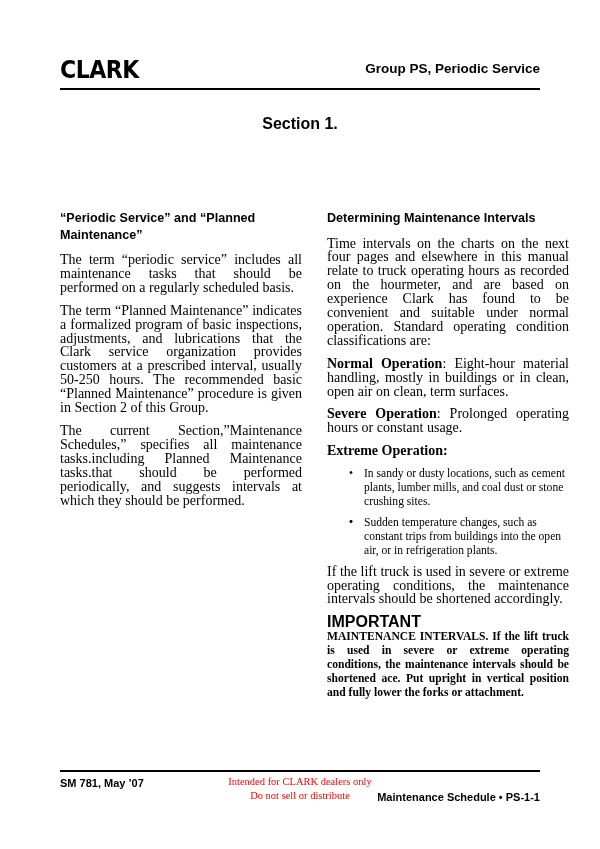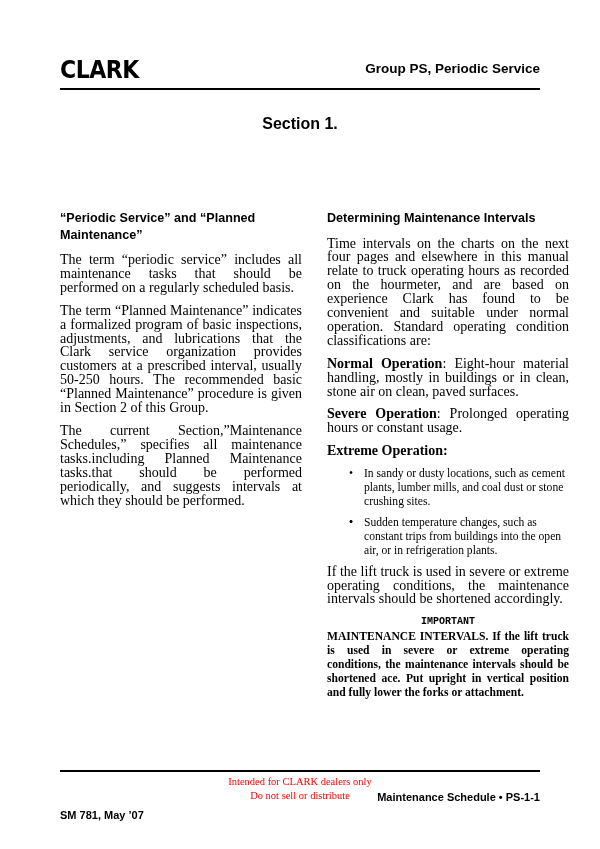--- a/index.html
+++ b/index.html
@@ -129,25 +129,25 @@
   ul.bullets li .bullet-dot {
     position: absolute;
     left: 22px;
     top: 0;
     font-size: 11.6px;
     line-height: 13.9px;
   }
 
   .important-label {
     margin: 9px 0 0 0;
-    font-family: Liberation Mono, monospace;
-    font-weight: bold;
-    font-size: 10px;
-    line-height: 14px;
-    text-align: center;
+    font-family: Liberation Sans, sans-serif;
+    font-weight: bold;
+    font-size: 16px;
+    line-height: 14px;
+    text-align: left;
     color: #000;
   }
   .important-body {
     margin: 1px 0 0 0;
     font-weight: bold;
     font-size: 11.6px;
     line-height: 14px;
     text-align: justify;
     text-justify: inter-word;
     color: #000;
@@ -172,21 +172,20 @@
   .footer-left {
     position: absolute;
     left: 0;
     top: 1px;
     font-family: "Liberation Sans", sans-serif;
     font-weight: bold;
     font-size: 11px;
     line-height: 14px;
     color: #000;
     white-space: nowrap;
-    margin-top: 32px;
   }
   .footer-right {
     position: absolute;
     right: 0;
     top: 15px;
     font-family: "Liberation Sans", sans-serif;
     font-weight: bold;
     font-size: 11px;
     line-height: 14px;
     color: #000;
@@ -224,21 +223,21 @@
     <p class="body">The term “periodic service” includes all maintenance tasks that should be performed on a regularly scheduled basis.</p>
     <p class="body">The term “Planned Maintenance” indicates a formalized program of basic inspections, adjustments, and lubrications that the Clark service organization provides customers at a prescribed interval, usually 50-250 hours. The recommended basic “Planned Maintenance” procedure is given in Section 2 of this Group.</p>
     <p class="body">The current Section,”Maintenance Schedules,” specifies all maintenance tasks.including Planned Maintenance tasks.that should be performed periodically, and suggests intervals at which they should be performed.</p>
   </div>
 
   <div class="col col-right">
     <h2 class="col-heading">Determining Maintenance Intervals</h2>
 
     <p class="body">Time intervals on the charts on the next four pages and elsewhere in this manual relate to truck operating hours as recorded on the hourmeter, and are based on experience Clark has found to be convenient and suitable under normal operation. Standard operating condition classifications are:</p>
 
-    <p class="body"><span class="lead">Normal Operation</span><span>: Eight-hour material handling, mostly in buildings or in clean, stone air on clean, paved surfaces.</span></p>
+    <p class="body"><span class="lead">Normal Operation</span><span>: Eight-hour material handling, mostly in buildings or in clean, open air on clean, term surfaces.</span></p>
 
     <p class="body"><span class="lead">Severe Operation</span><span>: Prolonged operating hours or constant usage.</span></p>
 
     <p class="body"><span class="lead">Extreme Operation:</span></p>
 
     <ul class="bullets">
       <li><span class="bullet-dot">•</span><span>In sandy or dusty locations, such as cement plants, lumber mills, and coal dust or stone crushing sites.</span></li>
       <li><span class="bullet-dot">•</span></li>
       <li><span class="bullet-dot">•</span><span>Sudden temperature changes, such as constant trips from buildings into the open air, or in refrigeration plants.</span></li>
     </ul>

